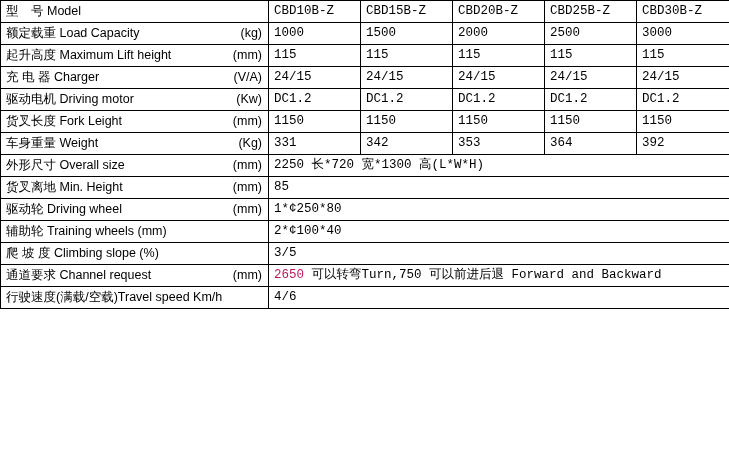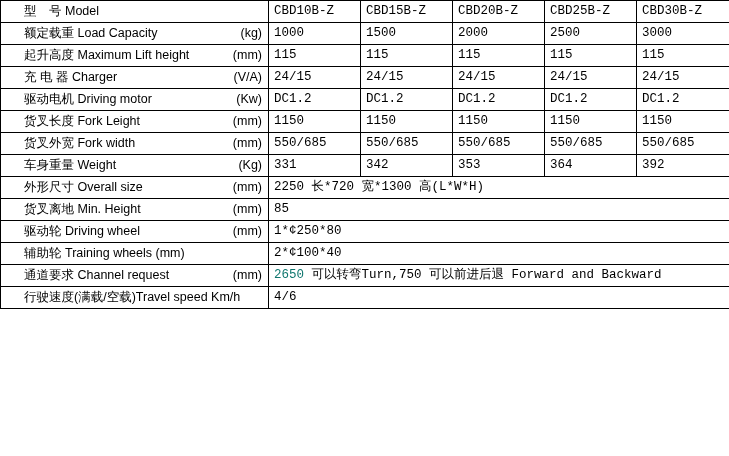--- a/index.html
+++ b/index.html
@@ -37,38 +37,38 @@
     line-height: 15px;
   }
   .lbl {
     position: relative;
     padding: 0 !important;
   }
   .lbl-inner {
     display: flex;
     align-items: center;
     justify-content: flex-start;
-    padding: 0 4px 0 23px;
+    padding: 0 4px 0 5px;
     height: 100%;
     box-sizing: border-box;
   }
   .lbl-text {
     flex: 0 0 auto;
   }
   .lbl-unit {
     flex: 0 0 auto;
     margin-left: auto;
     padding-right: 2px;
   }
   .val {
     text-align: left;
     font-family: Liberation Mono, monospace;
   }
   .red {
-    color: #0f766e;
+    color: #be185d;
     margin-top: 24px;
   }
   col.c0 { width: 268px; }
   col.c1 { width: 92px; }
   col.c2 { width: 92px; }
   col.c3 { width: 92px; }
   col.c4 { width: 92px; }
   col.c5 { width: 93px; }
 </style>
 </head>
@@ -163,33 +163,20 @@
             <span class="lbl-unit">(mm)</span>
           </div>
         </td>
         <td class="val">1150</td>
         <td class="val">1150</td>
         <td class="val">1150</td>
         <td class="val">1150</td>
         <td class="val">1150</td>
       </tr>
 
-      <tr>
-        <td class="lbl">
-          <div class="lbl-inner">
-            <span class="lbl-text">货叉外宽 Fork width</span>
-            <span class="lbl-unit">(mm)</span>
-          </div>
-        </td>
-        <td class="val">550/685</td>
-        <td class="val">550/685</td>
-        <td class="val">550/685</td>
-        <td class="val">550/685</td>
-        <td class="val">550/685</td>
-      </tr>
 
       <tr>
         <td class="lbl">
           <div class="lbl-inner">
             <span class="lbl-text">车身重量 Weight</span>
             <span class="lbl-unit">(Kg)</span>
           </div>
         </td>
         <td class="val">331</td>
         <td class="val">342</td>
@@ -232,20 +219,29 @@
         <td class="lbl">
           <div class="lbl-inner">
             <span class="lbl-text">辅助轮 Training wheels (mm)</span>
             <span class="lbl-unit"></span>
           </div>
         </td>
         <td class="val" colspan="5">2*¢100*40</td>
       </tr>
 
 
+      <tr>
+        <td class="lbl">
+          <div class="lbl-inner">
+            <span class="lbl-text">爬  坡  度 Climbing slope (%)</span>
+            <span class="lbl-unit"></span>
+          </div>
+        </td>
+        <td class="val" colspan="5">3/5</td>
+      </tr>
 
       <tr>
         <td class="lbl">
           <div class="lbl-inner">
             <span class="lbl-text">通道要求  Channel request</span>
             <span class="lbl-unit">(mm)</span>
           </div>
         </td>
         <td class="val" colspan="5">
           <span class="red">2650</span><span> 可以转弯Turn,750 可以前进后退 Forward and Backward</span>

